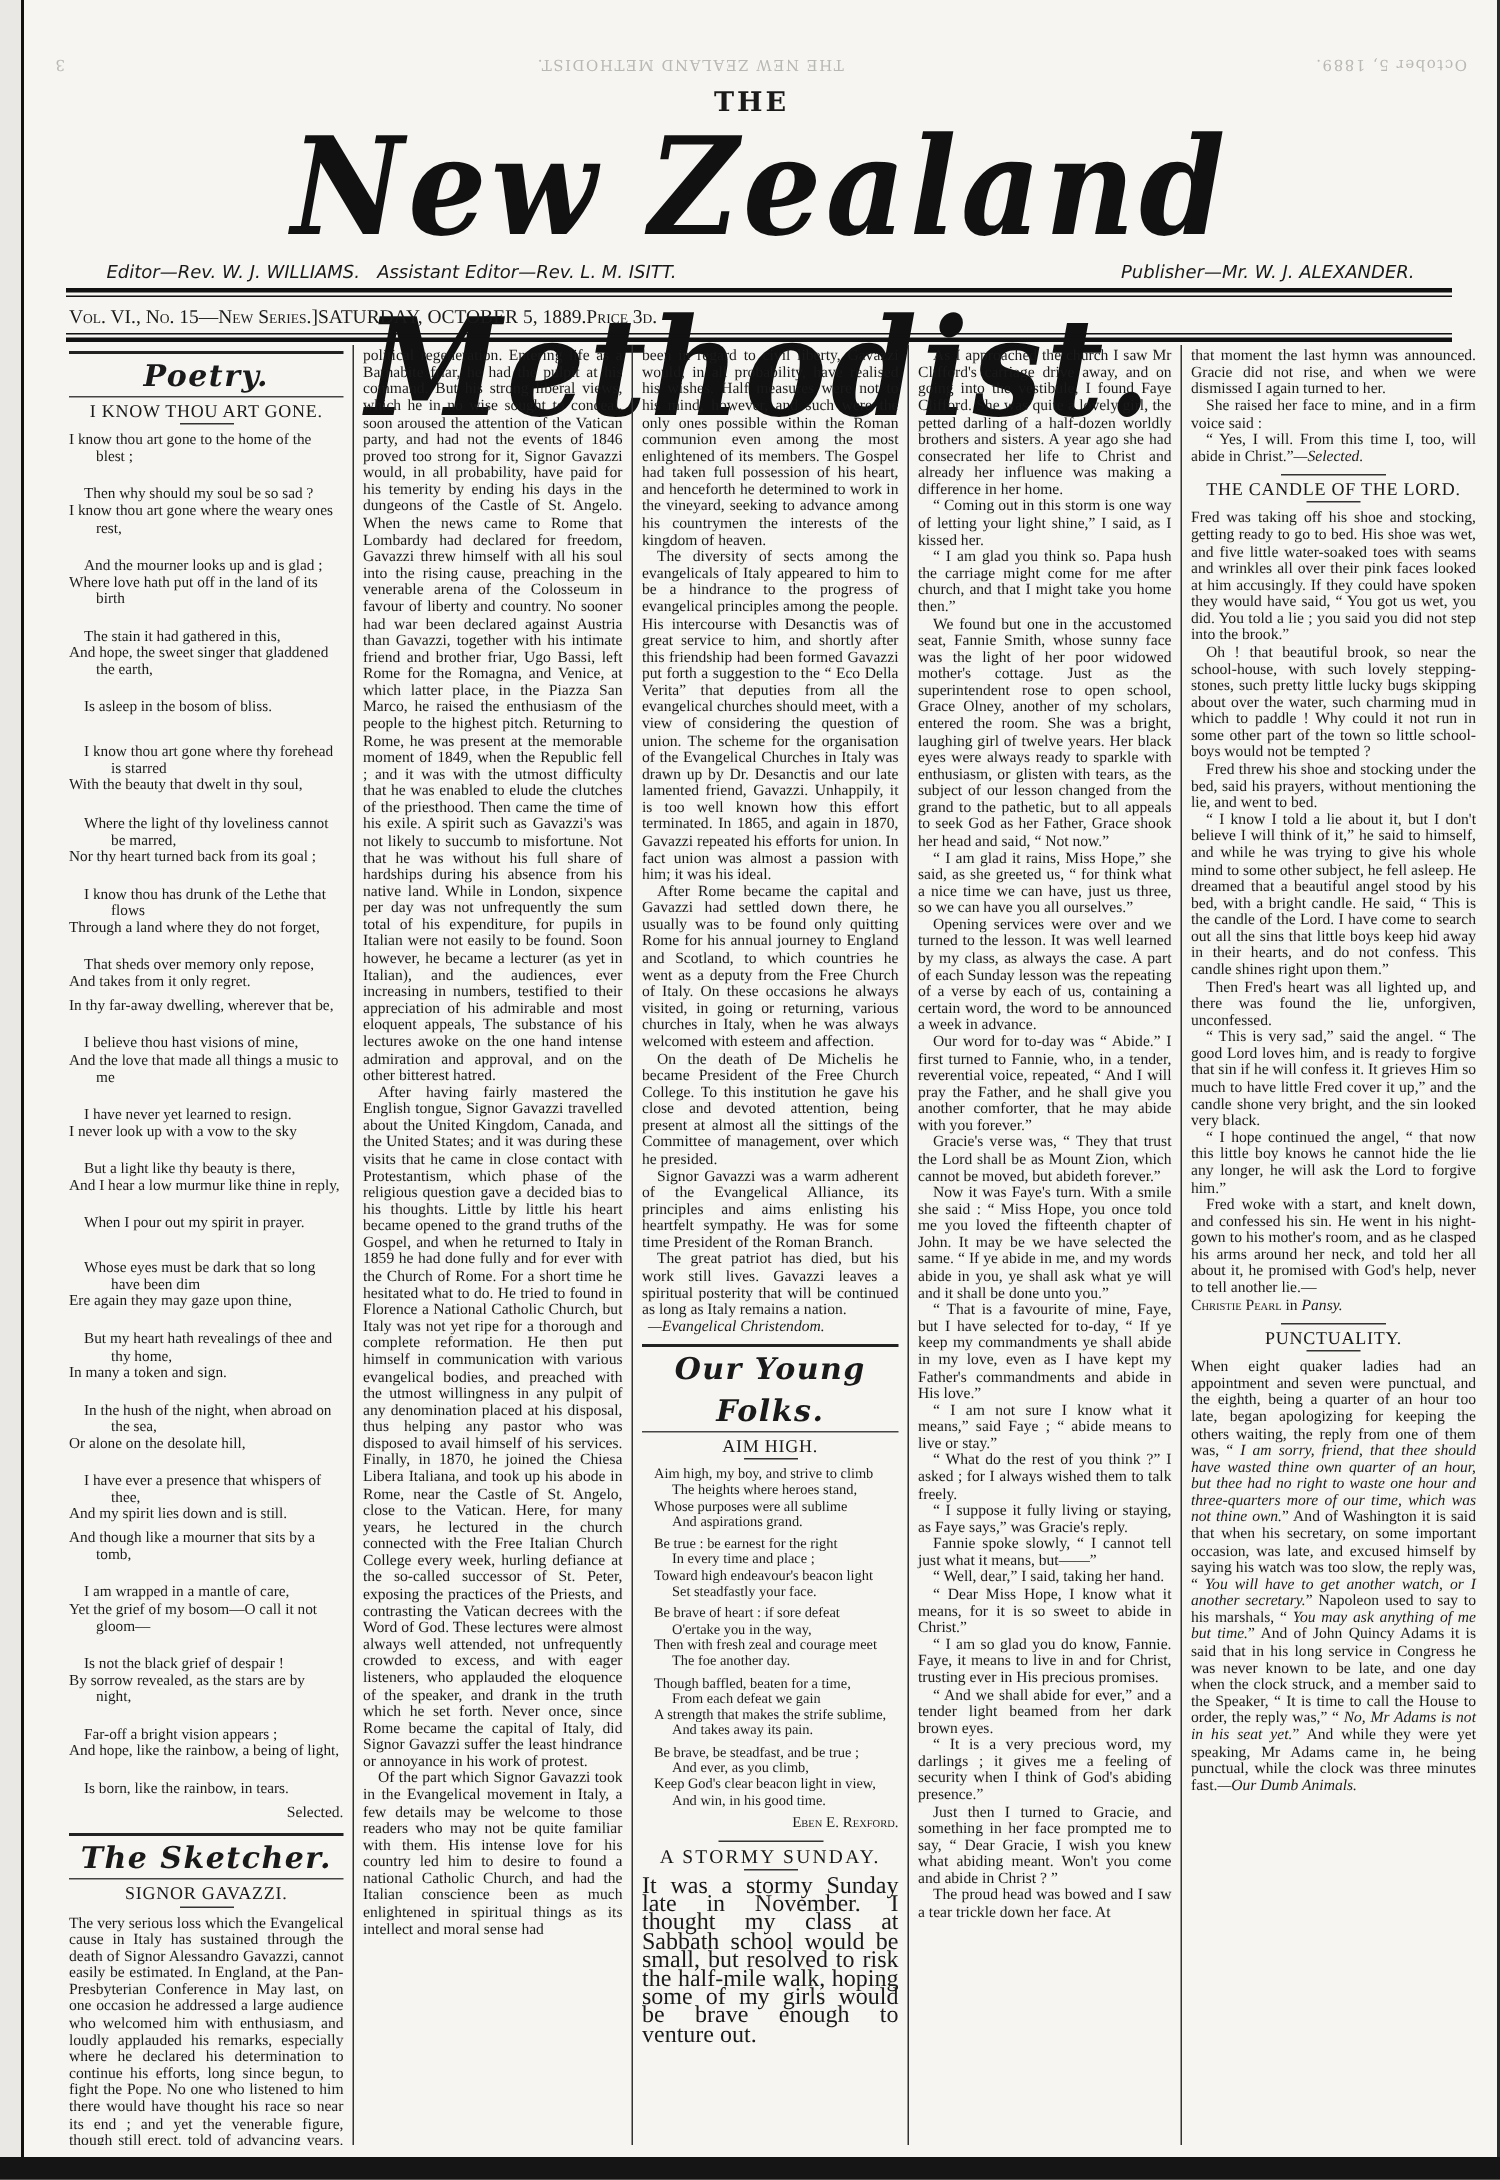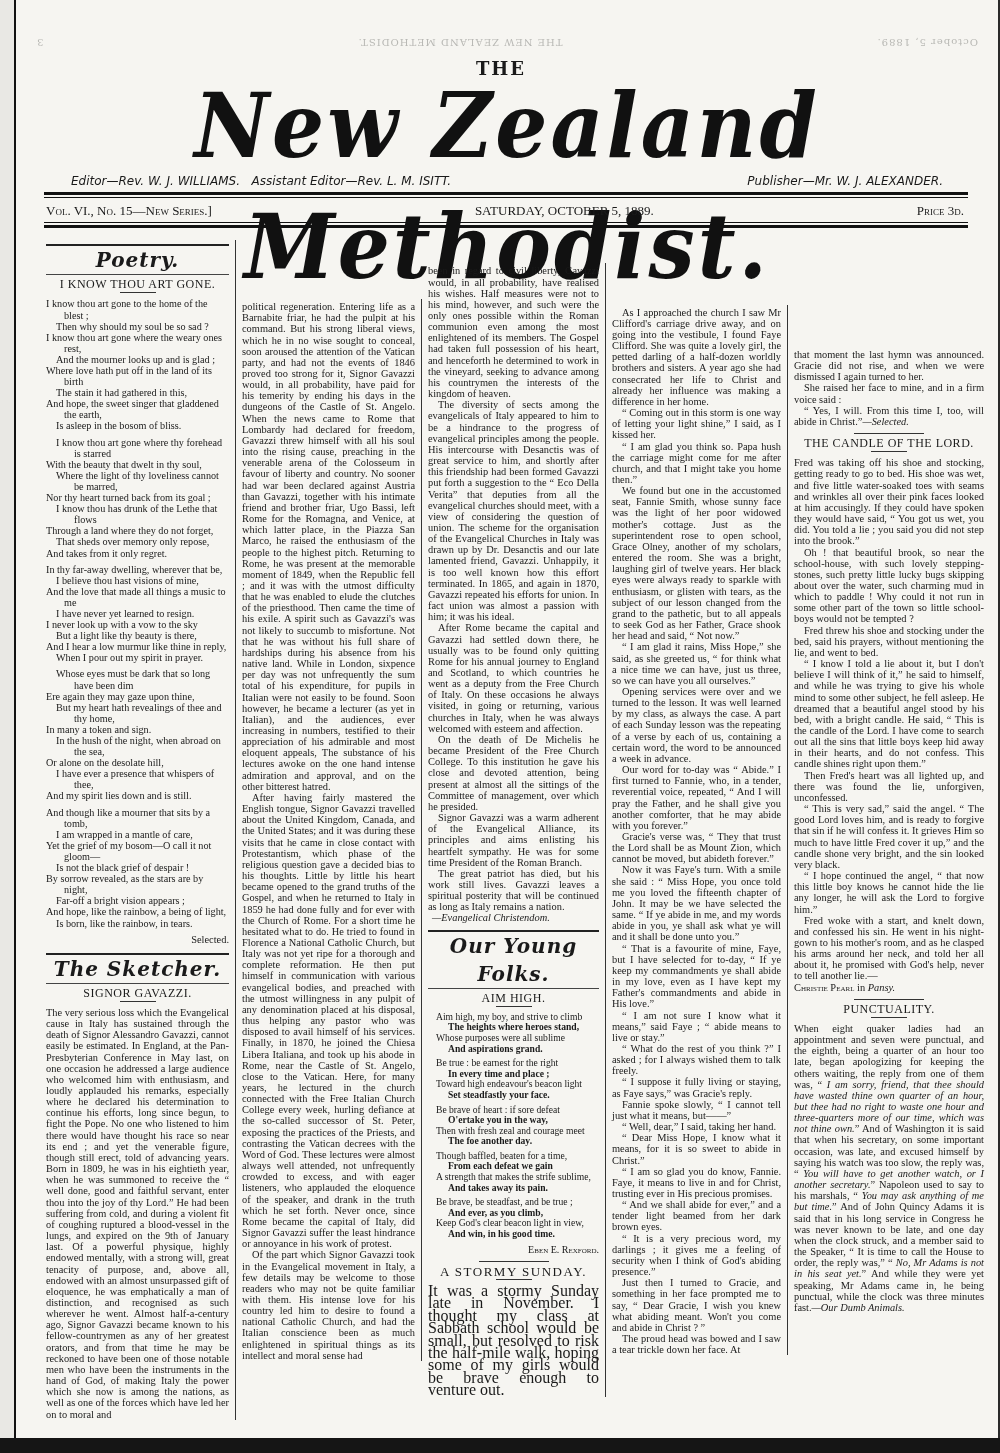--- a/index.html
+++ b/index.html
@@ -38,28 +38,27 @@
   }
   .credits {
     position: absolute; top: 174px; left: 55px; right: 55px; height: 16px;
     font-family: "DejaVu Sans", sans-serif; font-style: italic; font-size: 12px;
     display: flex; justify-content: space-between; gap: 23px;
   }
   .rule-thick { position: absolute; left: 28px; right: 30px; height: 3px; background: #111; }
   .rule-thin { position: absolute; left: 28px; right: 30px; height: 1px; background: #111; }
   .dateline {
     position: absolute; top: 203px; left: 30px; right: 34px; height: 16px;
-    font-size: 13px; display: flex; justify-content: space-between; align-items: center;
+    font-size: 13px; display: flex; justify-content: flex-start; align-items: center;
     font-family: "Liberation Serif", serif;
   }
   .dateline .sc { font-variant: small-caps; }
   .cols {
     position: absolute; top: 230px; left: 24px; width: 950px; height: 1200px;
     display: flex;
-    align-items: center;
   }
   .col {
     box-sizing: border-box; padding: 2px 6px 0 6px;
     border-right: 1px solid #333;
     font-family: "Liberation Serif", serif;
     font-size: 10.4px; line-height: 11.15px; text-align: justify;
     overflow: hidden;
   }
   .col:last-child { border-right: none; }
   .col p { margin: 0; text-indent: 10px; }
@@ -71,23 +70,23 @@
     margin: 2px 0 4px 0;
   }
   .art-title {
     text-align: center; font-family: "Liberation Serif", serif; font-size: 12px;
     letter-spacing: 0.5px; margin: 4px 0 2px 0;
   }
   .short-rule { width: 36px; height: 1px; background: #333; margin: 2px auto 5px auto; }
   .mid-rule { width: 70px; height: 1px; background: #333; margin: 6px auto 4px auto; }
   .poem { font-size: 10.2px; line-height: 11.1px; text-align: left; margin: 0 0 5px 0; }
   .poem div { padding-left: 18px; text-indent: -18px; }
-  .poem div.in { padding-left: 28px; }
+  .poem div.in { padding-left: 28px; margin-top: 14px; }
   .poem2 { font-size: 9.6px; line-height: 10.6px; text-align: left; margin: 0 0 4px 8px; }
-  .poem2 div.in { padding-left: 12px; font-weight: bold; }
+  .poem2 div.in { padding-left: 12px; }
   .right { text-align: right; }
   .smallcaps { font-variant: small-caps; }
   em { font-style: italic; }
 </style>
 </head>
 <body>
 
 <div class="leftstrip"></div>
 <div class="page">
 

